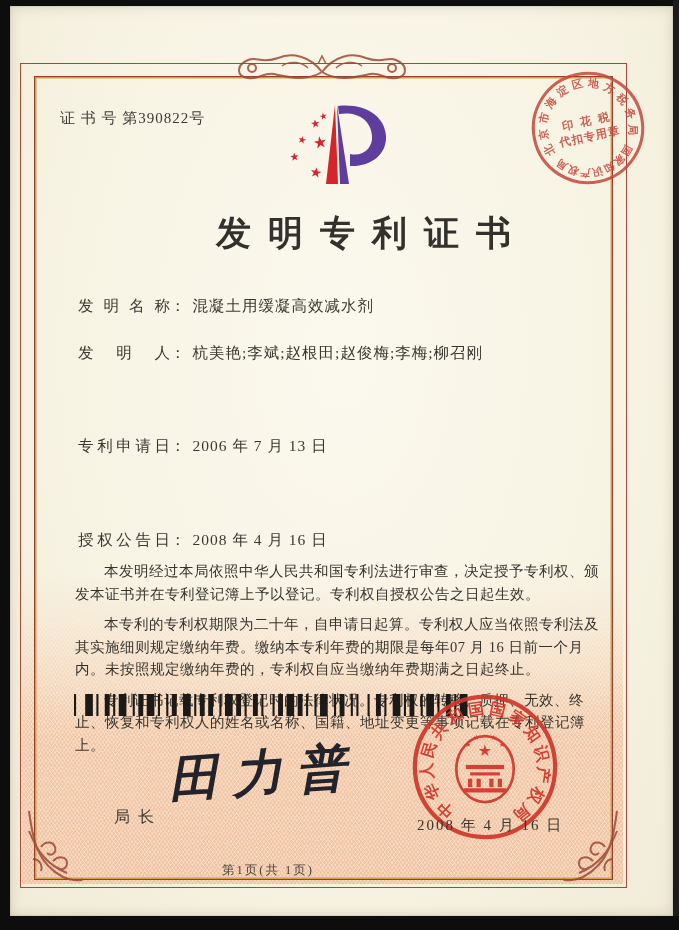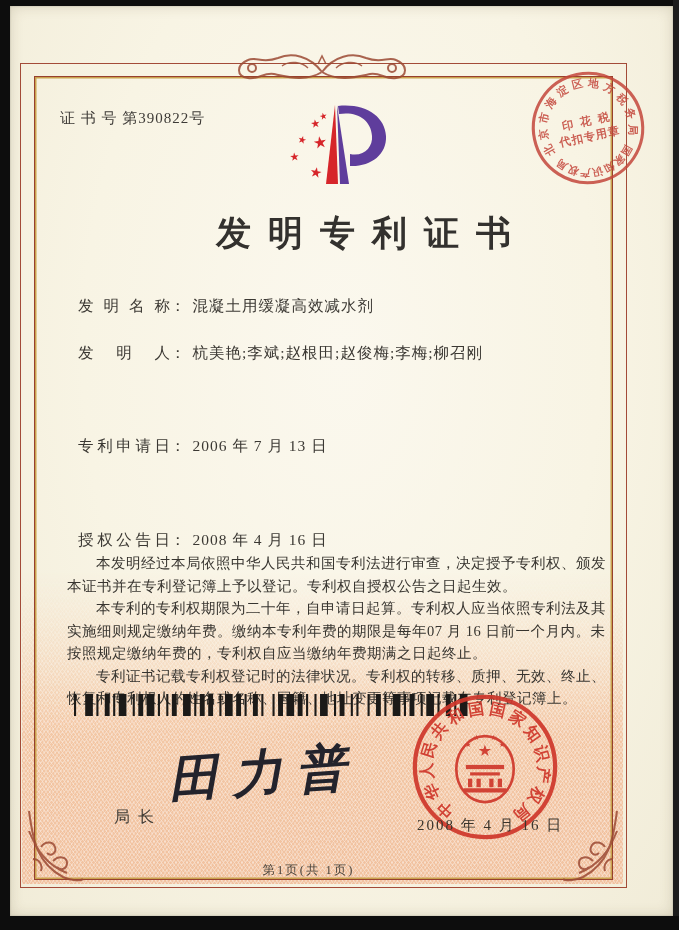--- a/index.html
+++ b/index.html
@@ -29,30 +29,30 @@
       transform:rotate(-12deg);opacity:.85;}
   .title{position:absolute;left:24px;top:204px;width:659px;text-align:center;
       font-size:35px;font-weight:bold;color:#33312e;letter-spacing:17px;text-indent:17px;}
   .field-row{position:absolute;left:68px;font-size:15.5px;color:#3b3833;white-space:nowrap;}
   .flabel{display:inline-block;width:92px;text-align:justify;text-align-last:justify;
       vertical-align:baseline;}
   .fcolon{display:inline-block;}
   .fvalue{margin-left:7px;letter-spacing:1px;margin-top:28px;}
   .paras{position:absolute;left:57px;top:546px;width:549px;font-size:14.5px;
       line-height:22.5px;color:#37342f;letter-spacing:.5px;}
-  .paras p{margin:0;text-indent:2em;}
+  .paras p{margin:8px;text-indent:2em;}
   .barcode{position:absolute;left:64px;top:688px;width:397px;height:22px;}
   .sig-label{position:absolute;left:104px;top:773px;font-size:16px;color:#3d3a35;
       letter-spacing:8px;margin-top:28px;}
   .sig-name{position:absolute;left:158px;top:734px;font-size:50px;font-weight:bold;
       color:#23232c;transform:rotate(-4deg);letter-spacing:14px;font-style:italic;}
   .seal{position:absolute;left:390px;top:676px;width:170px;height:170px;opacity:.92;}
   .seal-date{position:absolute;left:395px;top:810px;width:170px;text-align:center;
       font-size:15px;color:#3a342c;letter-spacing:2px;z-index:5;}
-  .footer-page{position:absolute;left:24px;top:856px;width:549px;text-align:center;
+  .footer-page{position:absolute;left:24px;top:856px;width:468px;text-align:center;
       font-size:12.5px;color:#4a443c;letter-spacing:2px;}
   .flourish-top{position:absolute;left:212px;top:36px;width:200px;height:52px;}
   .corner-fl{position:absolute;width:64px;height:84px;}
   .corner-fl.bl{left:13px;top:795px;}
   .corner-fl.br{left:549px;top:795px;transform:scaleX(-1);}
   
   .edge{position:absolute;background:#0d0d0d;}
   .edge.top{left:0;top:0;width:679px;height:6px;}
   .edge.left{left:0;top:0;width:10px;height:930px;}
   .edge.right{left:673px;top:0;width:6px;height:930px;background:#1c1c1c;}

